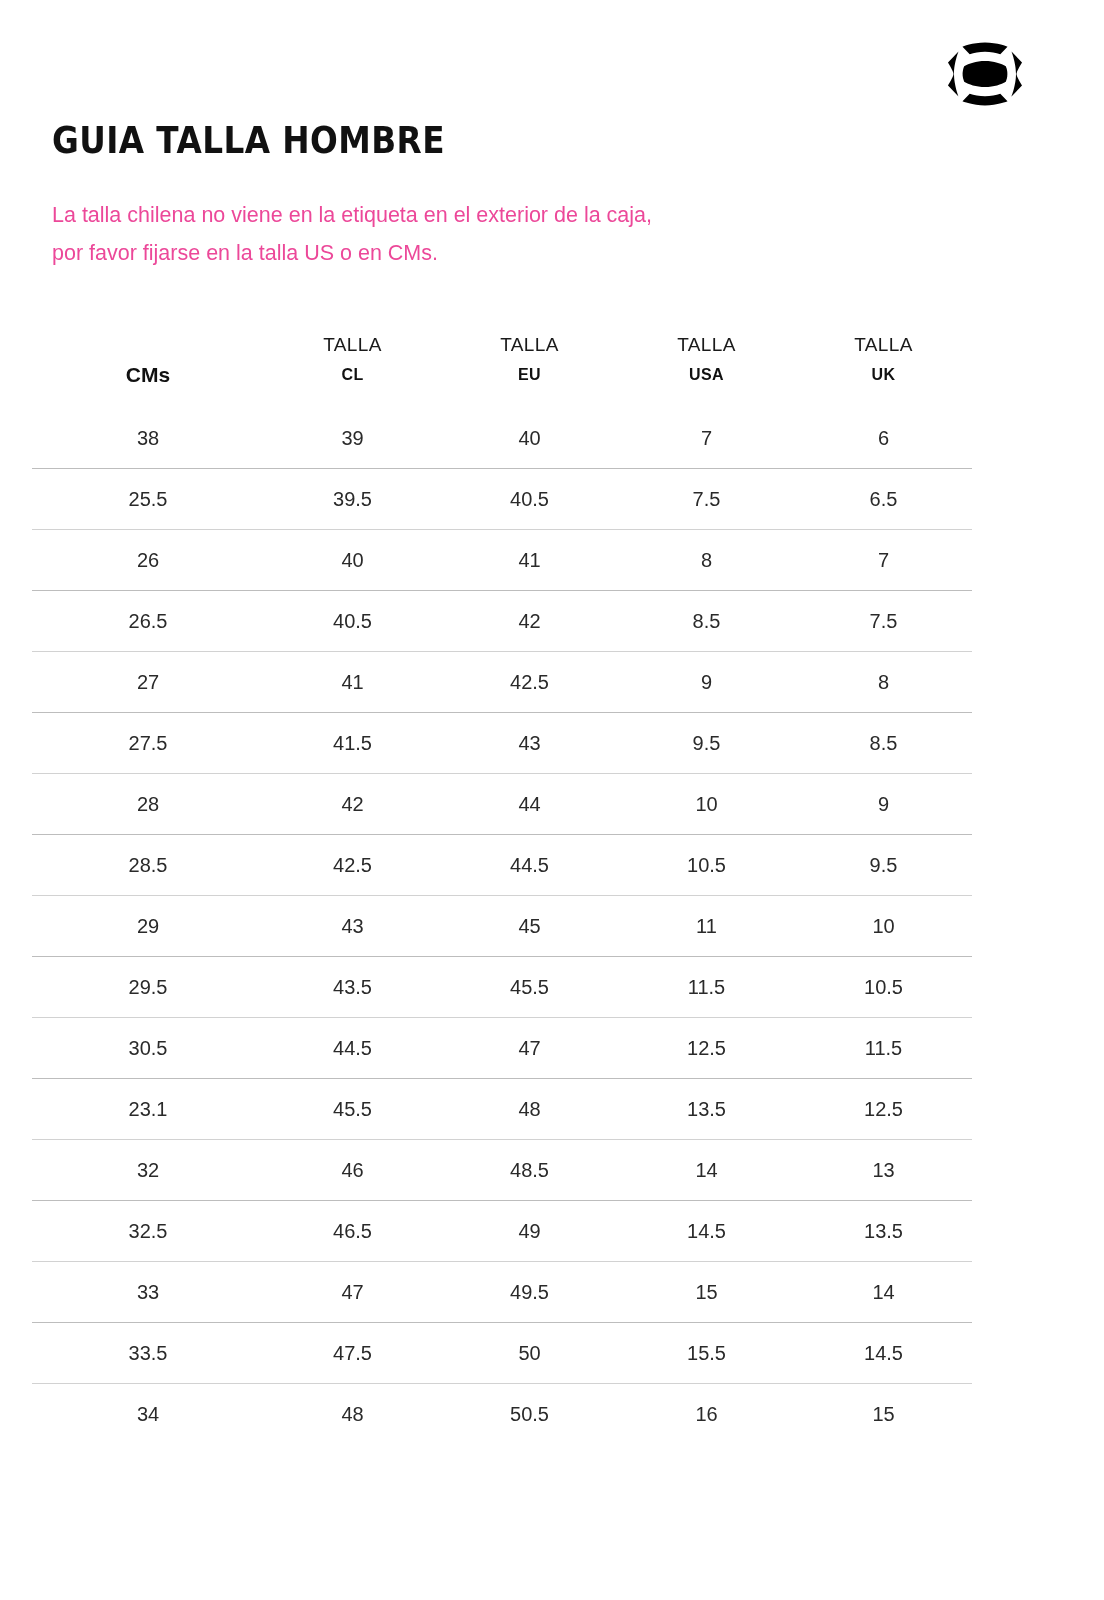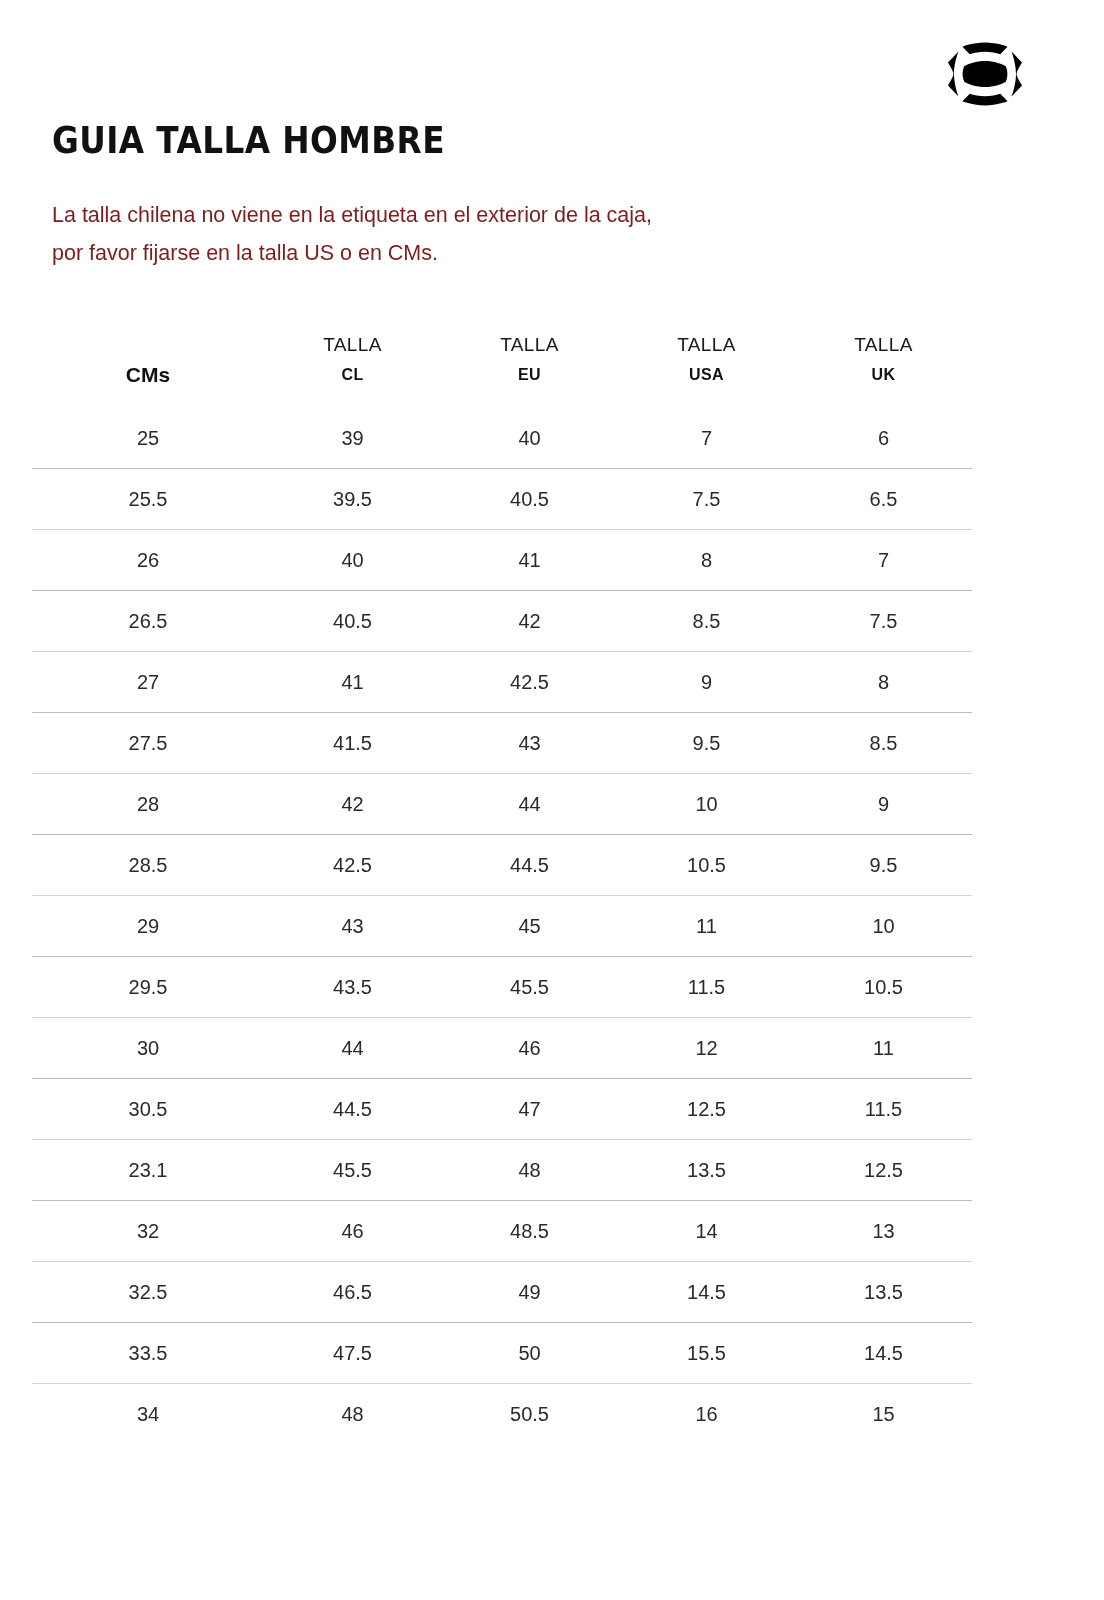--- a/index.html
+++ b/index.html
@@ -47,21 +47,21 @@
     transform-origin: left center;
     white-space: nowrap;
   }
 
   
   .note {
     position: absolute;
     top: 196px;
     left: 52px;
     width: 850px;
-    color: #7f1d1d;
+    color: #ec4899;
     font-size: 21.5px;
     line-height: 38px;
     font-family: "Liberation Sans", sans-serif;
   }
   .note div { white-space: nowrap; }
 
   
   .table-wrap {
     position: absolute;
     top: 330px;
@@ -171,21 +171,21 @@
             <span class="th-bot">USA</span>
           </th>
           <th>
             <span class="th-top">TALLA</span>
             <span class="th-bot">UK</span>
           </th>
         </tr>
       </thead>
       <tbody id="table-body">
           <tr>
-            <td>25</td>
+            <td>38</td>
             <td>39</td>
             <td>40</td>
             <td>7</td>
             <td>6</td>
           </tr>
           <tr>
             <td>25.5</td>
             <td>39.5</td>
             <td>40.5</td>
             <td>7.5</td>
@@ -241,27 +241,20 @@
             <td>10</td>
           </tr>
           <tr>
             <td>29.5</td>
             <td>43.5</td>
             <td>45.5</td>
             <td>11.5</td>
             <td>10.5</td>
           </tr>
           <tr>
-            <td>30</td>
-            <td>44</td>
-            <td>46</td>
-            <td>12</td>
-            <td>11</td>
-          </tr>
-          <tr>
             <td>30.5</td>
             <td>44.5</td>
             <td>47</td>
             <td>12.5</td>
             <td>11.5</td>
           </tr>
           <tr>
             <td>23.1</td>
             <td>45.5</td>
             <td>48</td>
@@ -276,20 +269,27 @@
             <td>13</td>
           </tr>
           <tr>
             <td>32.5</td>
             <td>46.5</td>
             <td>49</td>
             <td>14.5</td>
             <td>13.5</td>
           </tr>
           <tr>
+            <td>33</td>
+            <td>47</td>
+            <td>49.5</td>
+            <td>15</td>
+            <td>14</td>
+          </tr>
+          <tr>
             <td>33.5</td>
             <td>47.5</td>
             <td>50</td>
             <td>15.5</td>
             <td>14.5</td>
           </tr>
           <tr>
             <td>34</td>
             <td>48</td>
             <td>50.5</td>

